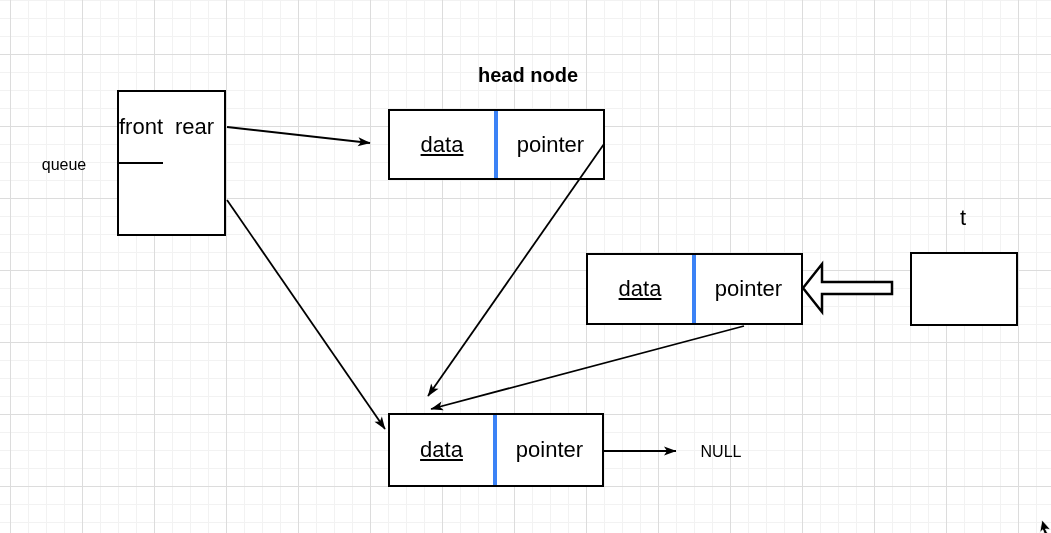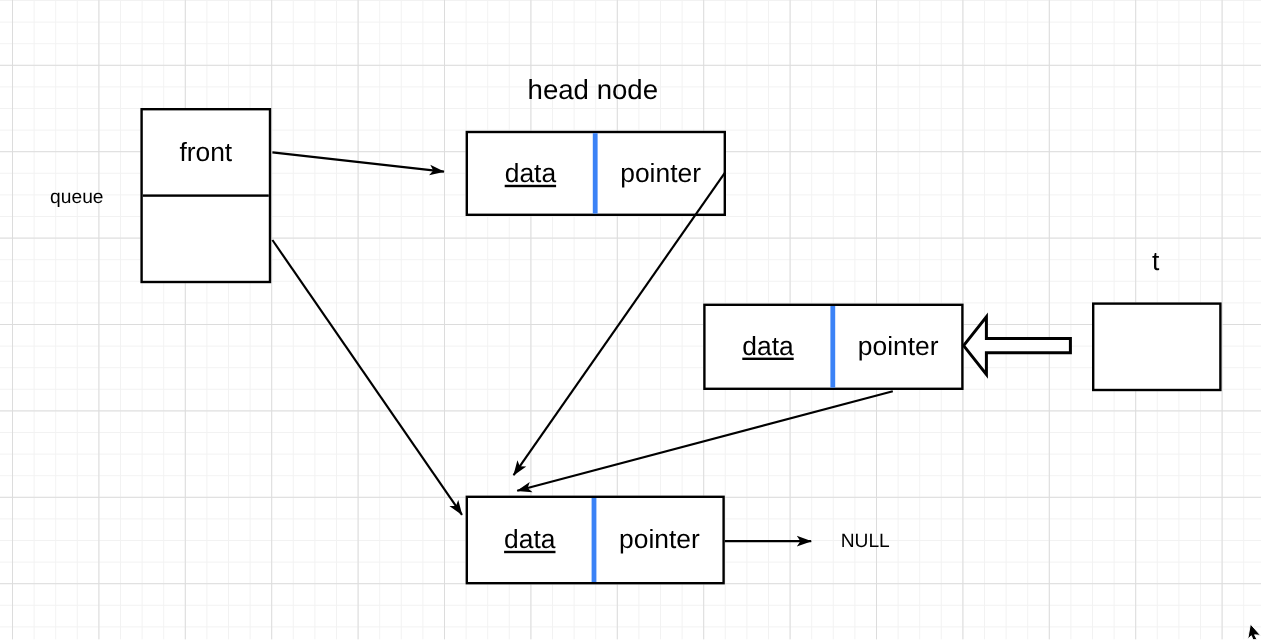--- a/index.html
+++ b/index.html
@@ -33,21 +33,21 @@
   }
   .node .cell {
     box-sizing: border-box;
     display: flex;
     align-items: center;
     justify-content: center;
     font-size: 22px;
     white-space: nowrap;
   }
   .vsplit .cell-first { border-right: 4px solid #3b82f6; text-decoration: underline; }
-  .hsplit { flex-direction: column; gap: 12px; }
+  .hsplit { flex-direction: row; gap: 12px; }
   .hsplit .cell-first { border-bottom: 2px solid #000; }
   .floating-label {
     position: absolute;
     transform: translate(-50%, -50%);
     color: #000;
     white-space: nowrap;
   }
   #arrow-layer {
     position: absolute;
     left: 0; top: 0;
@@ -58,28 +58,29 @@
   #arrow-layer .edge { pointer-events: stroke; }
   #arrow-layer .shape { pointer-events: all; }
 </style>
 </head>
 <body>
 
 <div id="canvas">
 
   <div class="floating-label" style="left:64px; top:165px; font-size:16px;">queue</div>
 
-  <div class="floating-label" style="left:494px; top:75px; font-size:23px;">head node</div>
+  <div class="floating-label" style="left:528px; top:75px; font-size:20px;font-weight:bold;">head node</div>
 
   <div class="floating-label" style="left:963px; top:218px; font-size:22px;">t</div>
 
   <div class="floating-label" style="left:721px; top:452px; font-size:16px;">NULL</div>
 
   <div class="node hsplit" style="left:117px; top:90px; width:109px; height:146px;">
     <div class="cell cell-first" style="height:72px;">front</div>
+    <div class="cell" style="height:70px;">rear</div>
   </div>
 
   <div class="node vsplit" style="left:388px; top:109px; width:217px; height:71px;">
     <div class="cell cell-first" style="width:108px;">data</div>
     <div class="cell" style="flex:1;">pointer</div>
   </div>
 
   <div class="node vsplit" style="left:586px; top:253px; width:217px; height:72px;">
     <div class="cell cell-first" style="width:108px;">data</div>
     <div class="cell" style="flex:1;">pointer</div>

